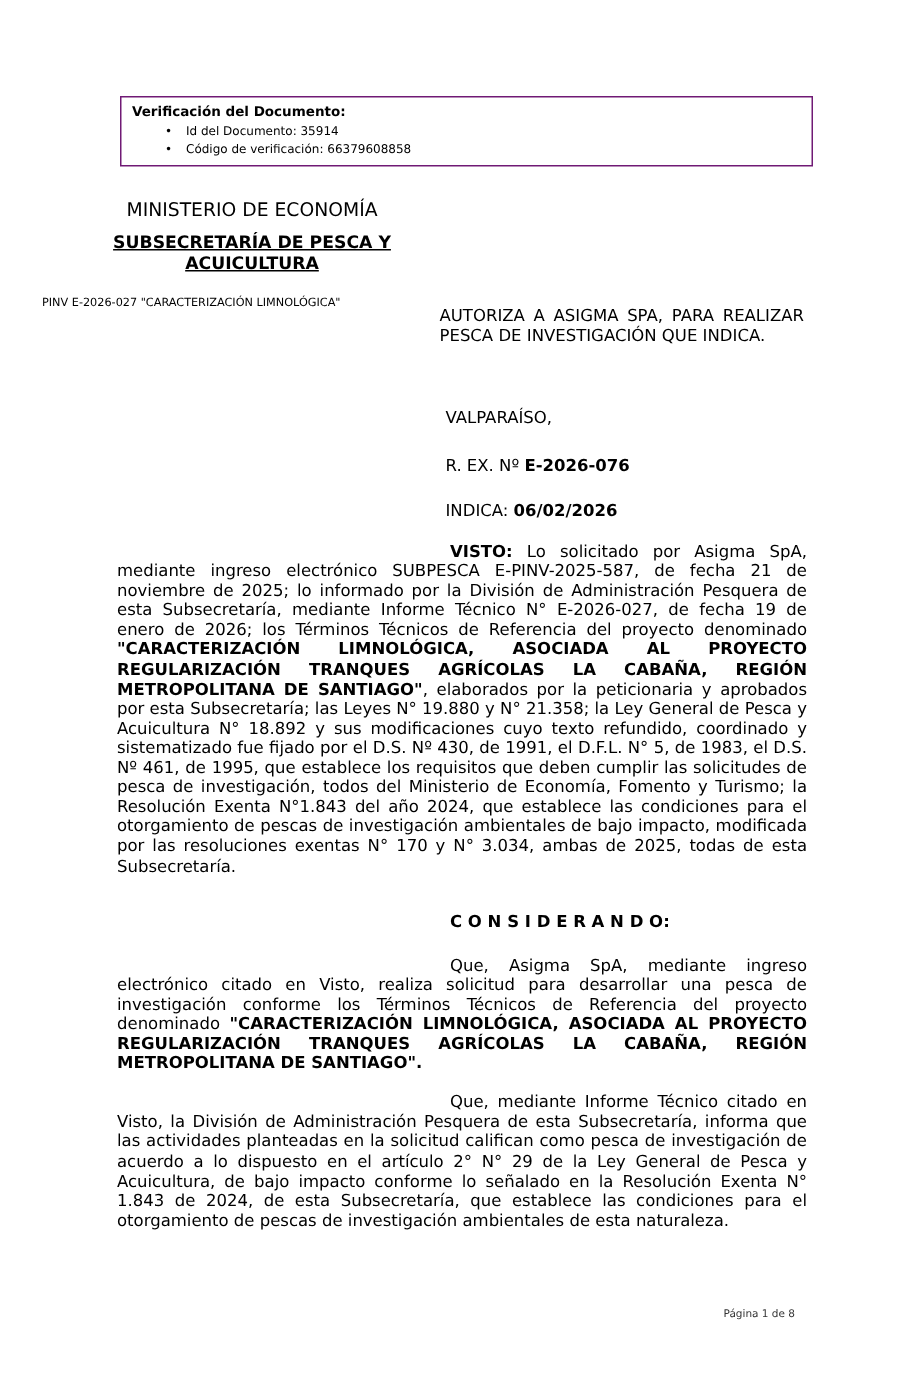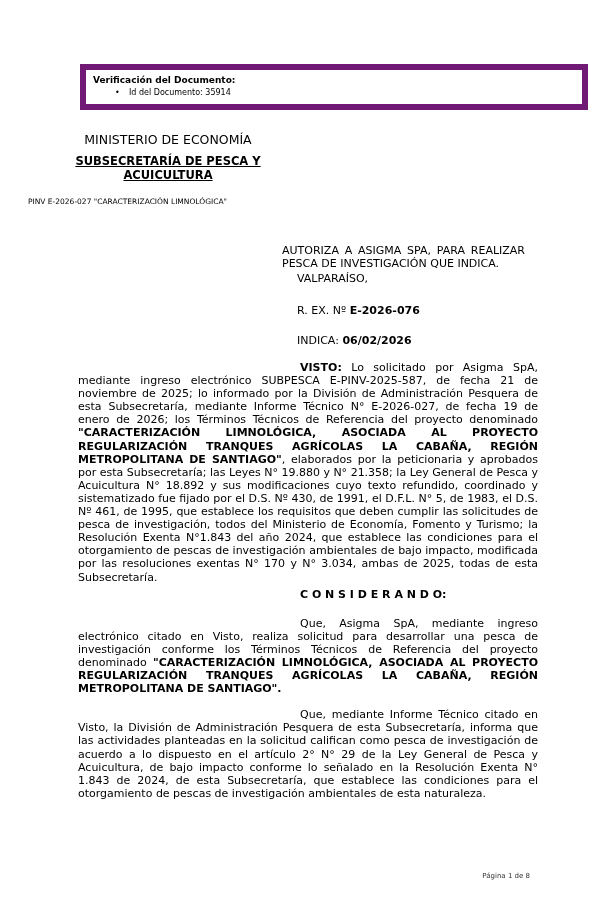--- a/index.html
+++ b/index.html
@@ -8,22 +8,22 @@
     background:#ffffff;
     color:#000000;
     font-family:"DejaVu Sans","Liberation Sans",sans-serif;
     position:relative;
     overflow:hidden;
   }
   .bold { font-weight:bold; }
 
   
   .verify-box {
-    position:absolute; left:80px; top:64px; width:508px;
-    border:6px solid #701a75;
+    position:absolute; left:80px; top:64px; width:462px;
+    border:1px solid #701a75;
     padding:4px 6px 5px 7px;
     background:#fff;
   }
   .verify-title { font-weight:bold; font-size:9px; line-height:12px; }
   .verify-list { list-style:none; margin:1px 0 0 0; }
   .verify-list li {
     font-size:8px; line-height:11.5px; padding-left:36px; position:relative;
   }
   .verify-list li::before {
     content:"•"; position:absolute; left:22px; top:0; font-size:8px;
@@ -33,52 +33,53 @@
   .org-header { position:absolute; left:28px; top:132px; width:280px; text-align:center; }
   .ministry { font-size:12.5px; line-height:15px; }
   .subsecretaria {
     margin-top:7px; font-size:11.5px; line-height:14px;
     font-weight:bold; text-decoration:underline;
   }
   .project-ref { position:absolute; left:28px; top:197px; font-size:7.5px; }
 
   
   .subject-block {
-    position:absolute; left:282px; top:204px; width:243px;
-    font-size:11px; line-height:13px; text-align:justify;margin-top:40px;
+    position:absolute; left:293px; top:204px; width:243px;
+    font-size:11px; line-height:13px; text-align:justify;
   }
   .city-line { position:absolute; left:297px; top:272px; font-size:11px; }
   .res-line  { position:absolute; left:297px; top:304px; font-size:11px; }
   .date-line { position:absolute; left:297px; top:334px; font-size:11px; }
 
   
   .body-text {
     position:absolute; left:78px; top:361px; width:460px;
     font-size:11px; line-height:13.1px; text-align:justify;
   }
   .body-text p { text-indent:222px; margin:0; }
   .considerando-heading {
     font-weight:bold; font-size:11px;
-    margin:4px 0 16px 222px; text-align:left;
+    margin:24px 0 16px 222px; text-align:left;
   }
   .para-gap { margin-top:13px !important; }
 
   
   .page-footer {
     position:absolute; top:872px; right:70px;
     font-size:7px; color:#333;
   }
 </style>
 </head>
 <body>
 
 <div class="verify-box">
   <div class="verify-title">Verificación del Documento:</div>
   <ul class="verify-list">
     <li>Id del Documento: 35914</li>
+    <li>Código de verificación: 66379608858</li>
   </ul>
 </div>
 
 <div class="org-header">
   <div class="ministry">
     <div>MINISTERIO DE ECONOMÍA</div>
   </div>
   <div class="subsecretaria">
     <div>SUBSECRETARÍA DE PESCA Y</div>
     <div>ACUICULTURA</div>

